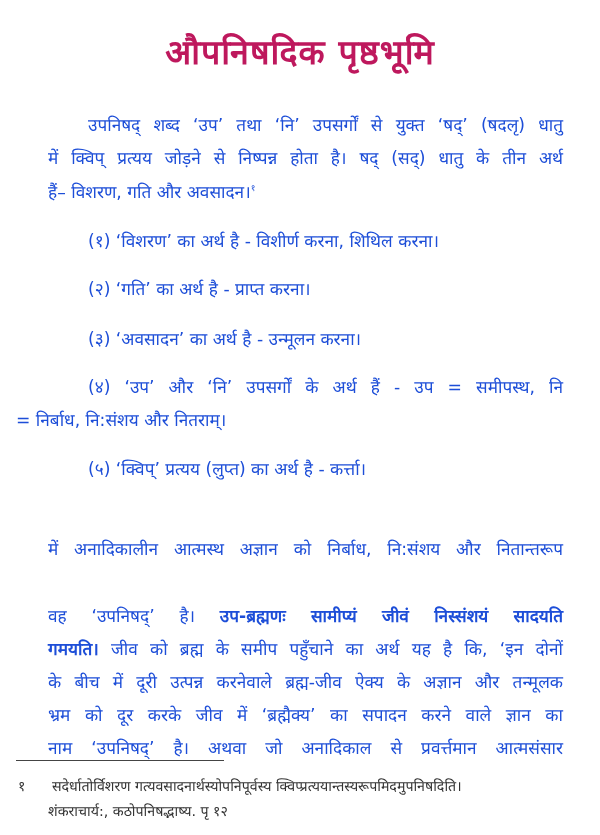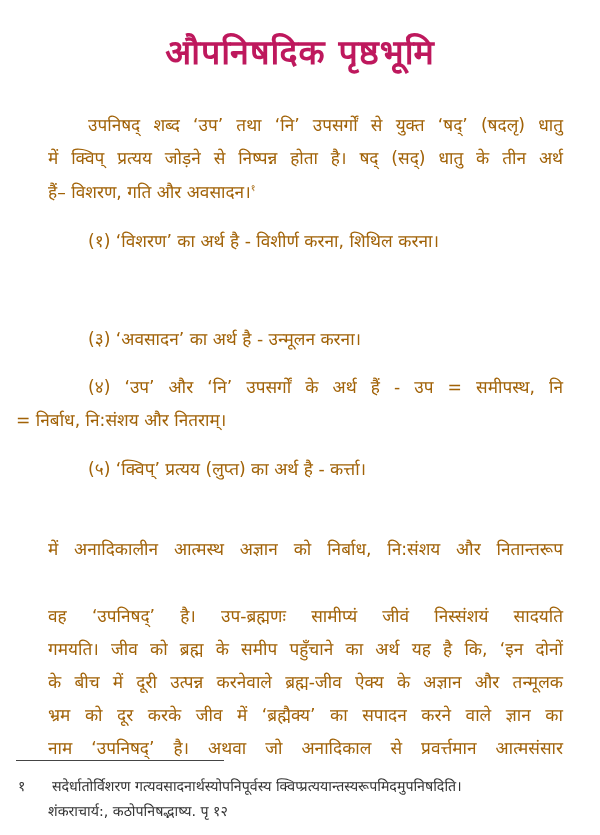--- a/index.html
+++ b/index.html
@@ -9,43 +9,44 @@
     font-family: "DejaVu Sans", "Liberation Sans", sans-serif;
   }
   .page { position: relative; width: 600px; height: 835px; }
   .title {
     position: absolute; left: 0; top: 28px; width: 600px;
     text-align: center; font-size: 34px; font-weight: bold;
     color: #be185d; letter-spacing: 1px;
   }
   .line {
     position: absolute; left: 48px; width: 515px;
-    font-size: 17.2px; white-space: nowrap; color: #a16207;
+    font-size: 17.2px; white-space: nowrap; color: #1d4ed8;
     text-align: justify; text-align-last: justify;
   }
   .line.left { text-align: center; text-align-last: left; }
   .line.indent { left: 88px; width: 475px; }
-  .bold { font-weight: normal; }
+  .bold { font-weight: bold; }
   .sup { font-size: 9px; vertical-align: super; }
   .fn-rule { position: absolute; left: 16px; top: 760px; width: 208px; height: 1px; background: #444; }
   .fn {
     position: absolute; font-size: 14.2px; white-space: nowrap; color: #333;
   }
 </style>
 </head>
 <body>
 
 <div class="page">
   <div class="title">औपनिषदिक पृष्ठभूमि</div>
 
   <div class="line indent" style="top:113px">उपनिषद् शब्द ‘उप’ तथा ‘नि’ उपसर्गों से युक्त ‘षद्’ (षदलृ) धातु</div>
   <div class="line" style="top:146px">में क्विप् प्रत्यय जोड़ने से निष्पन्न होता है। षद् (सद्) धातु के तीन अर्थ</div>
   <div class="line left" style="top:180px"><span>हैं– विशरण, गति और अवसादन।</span><span class="sup">१</span></div>
 
   <div class="line indent left" style="top:229px">(१) ‘विशरण’ का अर्थ है - विशीर्ण करना, शिथिल करना।</div>
+  <div class="line indent left" style="top:277px">(२) ‘गति’ का अर्थ है - प्राप्त करना।</div>
   <div class="line indent left" style="top:327px">(३) ‘अवसादन’ का अर्थ है - उन्मूलन करना।</div>
   <div class="line indent" style="top:375px">(४) ‘उप’ और ‘नि’ उपसर्गों के अर्थ हैं - उप = समीपस्थ, नि</div>
   <div class="line left" style="top:408px; left:16px">= निर्बाध, नि:संशय और नितराम्।</div>
   <div class="line indent left" style="top:457px">(५) ‘क्विप्’ प्रत्यय (लुप्त) का अर्थ है - कर्त्ता।</div>
 
   <div class="line" style="top:537px">में अनादिकालीन आत्मस्थ अज्ञान को निर्बाध, नि:संशय और नितान्तरूप</div>
   <div class="line" style="top:604px"><span>वह ‘उपनिषद्’ है।</span> <span class="bold">उप-ब्रह्मणः सामीप्यं जीवं निस्संशयं सादयति</span></div>
   <div class="line" style="top:637px"><span class="bold">गमयति।</span> <span>जीव को ब्रह्म के समीप पहुँचाने का अर्थ यह है कि, ‘इन दोनों</span></div>
   <div class="line" style="top:670px">के बीच में दूरी उत्पन्न करनेवाले ब्रह्म-जीव ऐक्य के अज्ञान और तन्मूलक</div>
   <div class="line" style="top:703px">भ्रम को दूर  करके जीव में ‘ब्रह्मैक्य’ का सपादन करने वाले ज्ञान का</div>

